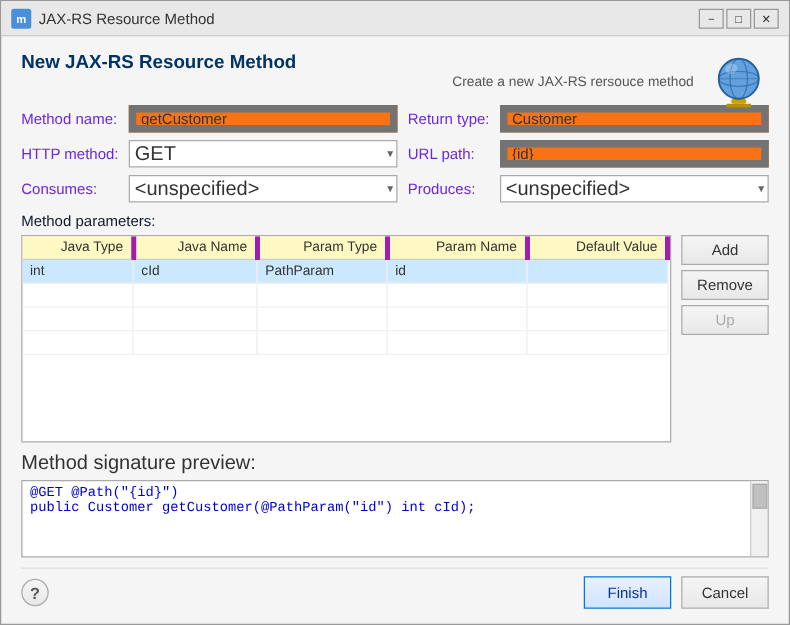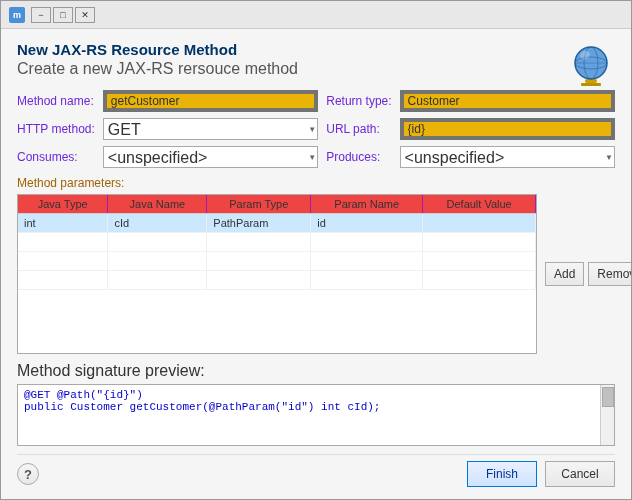--- a/index.html
+++ b/index.html
@@ -71,43 +71,44 @@
       padding: 12px 16px 8px 16px;
       overflow: hidden;
     }
     .dialog-title {
       font-size: 15px;
       font-weight: bold;
       color: #003366;
       margin-bottom: 2px;
     }
     .dialog-subtitle {
-      font-size: 16px;
+      font-size: 11px;
       color: #555;
       margin-bottom: 12px;
+      text-align: right;
     }
     .header-row {
       position: relative;
     }
     .form-grid {
       display: grid;
       grid-template-columns: auto 1fr auto 1fr;
       gap: 6px 8px;
       align-items: center;
       margin-bottom: 8px;
     }
     .form-label {
       font-size: 12px;
       color: #6d28d9;
       white-space: nowrap;
     }
     .form-input {
       height: 22px;
-      border: 4px solid #737373;
-      background: #eab308;
+      border: 6px solid #737373;
+      background: #f97316;
       padding: 0 4px;
       font-size: 12px;
       color: #333;
       outline: none;
     }
     .select-wrapper {
       position: relative;
       display: flex;
       align-items: center;
     }
@@ -128,21 +129,21 @@
       position: absolute;
       right: 2px;
       top: 50%;
       transform: translateY(-50%);
       pointer-events: none;
       font-size: 8px;
       color: #666;
     }
     .section-label {
       font-size: 12px;
-      color: #a16207;
+      color: #0f172a;
       margin-bottom: 4px;
     }
     .params-section {
       flex: 1;
       display: flex;
       gap: 8px;
       margin-bottom: 8px;
       min-height: 0;
     }
     .params-table-container {
@@ -151,44 +152,43 @@
       background: white;
       overflow: auto;
       min-height: 0;
     }
     .params-table {
       width: 100%;
       border-collapse: collapse;
       font-size: 11px;
     }
     .params-table th {
-      background: #ef4444;
+      background: #fef9c3;
       border-bottom: 1px solid #ccc;
       padding: 3px 6px;
-      text-align: center;
+      text-align: right;
       font-weight: normal;
       color: #333;
-      border-right: 1px solid #a21caf;
+      border-right: 4px solid #a21caf;
     }
     .params-table td {
       padding: 3px 6px;
       border-right: 1px solid #eee;
       border-bottom: 1px solid #f0f0f0;
       color: #333;
     }
     .params-table tr.selected td {
       background: #cce8ff;
       margin-top: 12px;
     }
     .params-buttons {
       display: flex;
-      flex-direction: row;
+      flex-direction: column;
       gap: 4px;
       width: 70px;
-      align-items: center;
     }
     .btn {
       height: 24px;
       border: 1px solid #aaa;
       background: linear-gradient(to bottom, #f5f5f5, #e8e8e8);
       font-size: 12px;
       color: #333;
       cursor: pointer;
       padding: 0 8px;
       text-align: center;
@@ -289,20 +289,21 @@
   </style>
 </head>
 <body>
 
 <div class="window">
 
   <div class="title-bar">
     <div class="title-bar-icon">
       <span>m</span>
     </div>
+    <span class="title-bar-text">JAX-RS Resource Method</span>
     <div class="title-bar-buttons">
       <button class="title-btn">−</button>
       <button class="title-btn">□</button>
       <button class="title-btn close">✕</button>
     </div>
   </div>
 
   <div class="content">
 
     <div class="header-row" style="position:relative; padding-right: 60px;">

